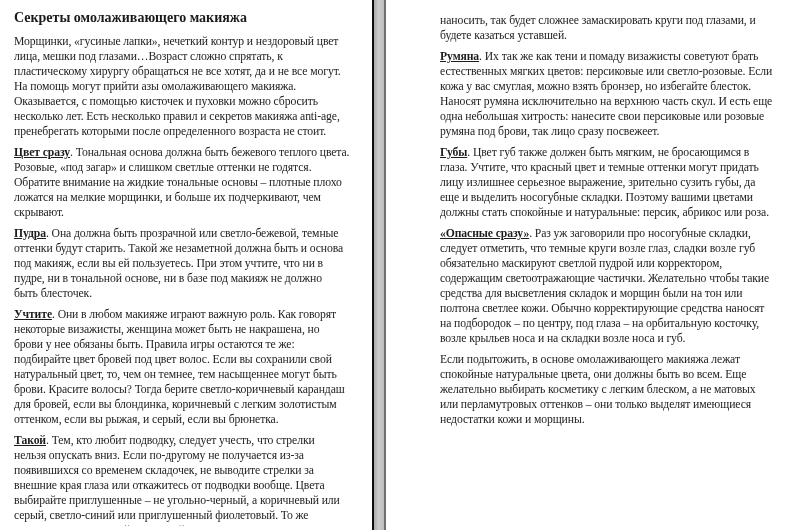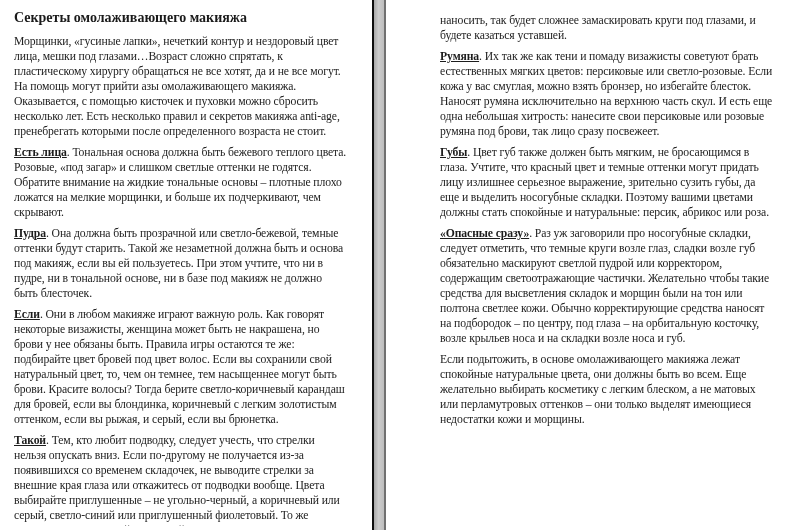--- a/index.html
+++ b/index.html
@@ -75,33 +75,33 @@
     <h1 class="doc-title">Секреты омолаживающего макияжа</h1>
 
     <p class="para"><span class="t">Морщинки, «гусиные лапки», нечеткий контур и нездоровый цвет
 лица, мешки под глазами…Возраст сложно спрятать, к
 пластическому хирургу обращаться не все хотят, да и не все могут.
 На помощь могут прийти азы омолаживающего макияжа.
 Оказывается, с помощью кисточек и пуховки можно сбросить
 несколько лет. Есть несколько правил и секретов макияжа anti-age,
 пренебрегать которыми после определенного возраста не стоит.</span></p>
 
-    <p class="para"><b class="lead">Есть лица</b><span class="t">. Тональная основа должна быть бежевого теплого цвета.
+    <p class="para"><b class="lead">Цвет сразу</b><span class="t">. Тональная основа должна быть бежевого теплого цвета.
 Розовые, «под загар» и слишком светлые оттенки не годятся.
 Обратите внимание на жидкие тональные основы – плотные плохо
 ложатся на мелкие морщинки, и больше их подчеркивают, чем
 скрывают.</span></p>
 
     <p class="para"><b class="lead">Пудра</b><span class="t">. Она должна быть прозрачной или светло-бежевой, темные
 оттенки будут старить. Такой же незаметной должна быть и основа
 под макияж, если вы ей пользуетесь. При этом учтите, что ни в
 пудре, ни в тональной основе, ни в базе под макияж не должно
 быть блесточек.</span></p>
 
-    <p class="para"><b class="lead">Если</b><span class="t">. Они в любом макияже играют важную роль. Как говорят
+    <p class="para"><b class="lead">Учтите</b><span class="t">. Они в любом макияже играют важную роль. Как говорят
 некоторые визажисты, женщина может быть не накрашена, но
 брови у нее обязаны быть. Правила игры остаются те же:
 подбирайте цвет бровей под цвет волос. Если вы сохранили свой
 натуральный цвет, то, чем он темнее, тем насыщеннее могут быть
 брови. Красите волосы? Тогда берите светло-коричневый карандаш
 для бровей,  если вы блондинка, коричневый с легким золотистым
 оттенком, если вы рыжая, и серый, если вы брюнетка.</span></p>
 
     <p class="para"><b class="lead">Такой</b><span class="t">. Тем, кто любит подводку, следует учесть, что стрелки
 нельзя опускать вниз. Если по-другому не получается из-за

